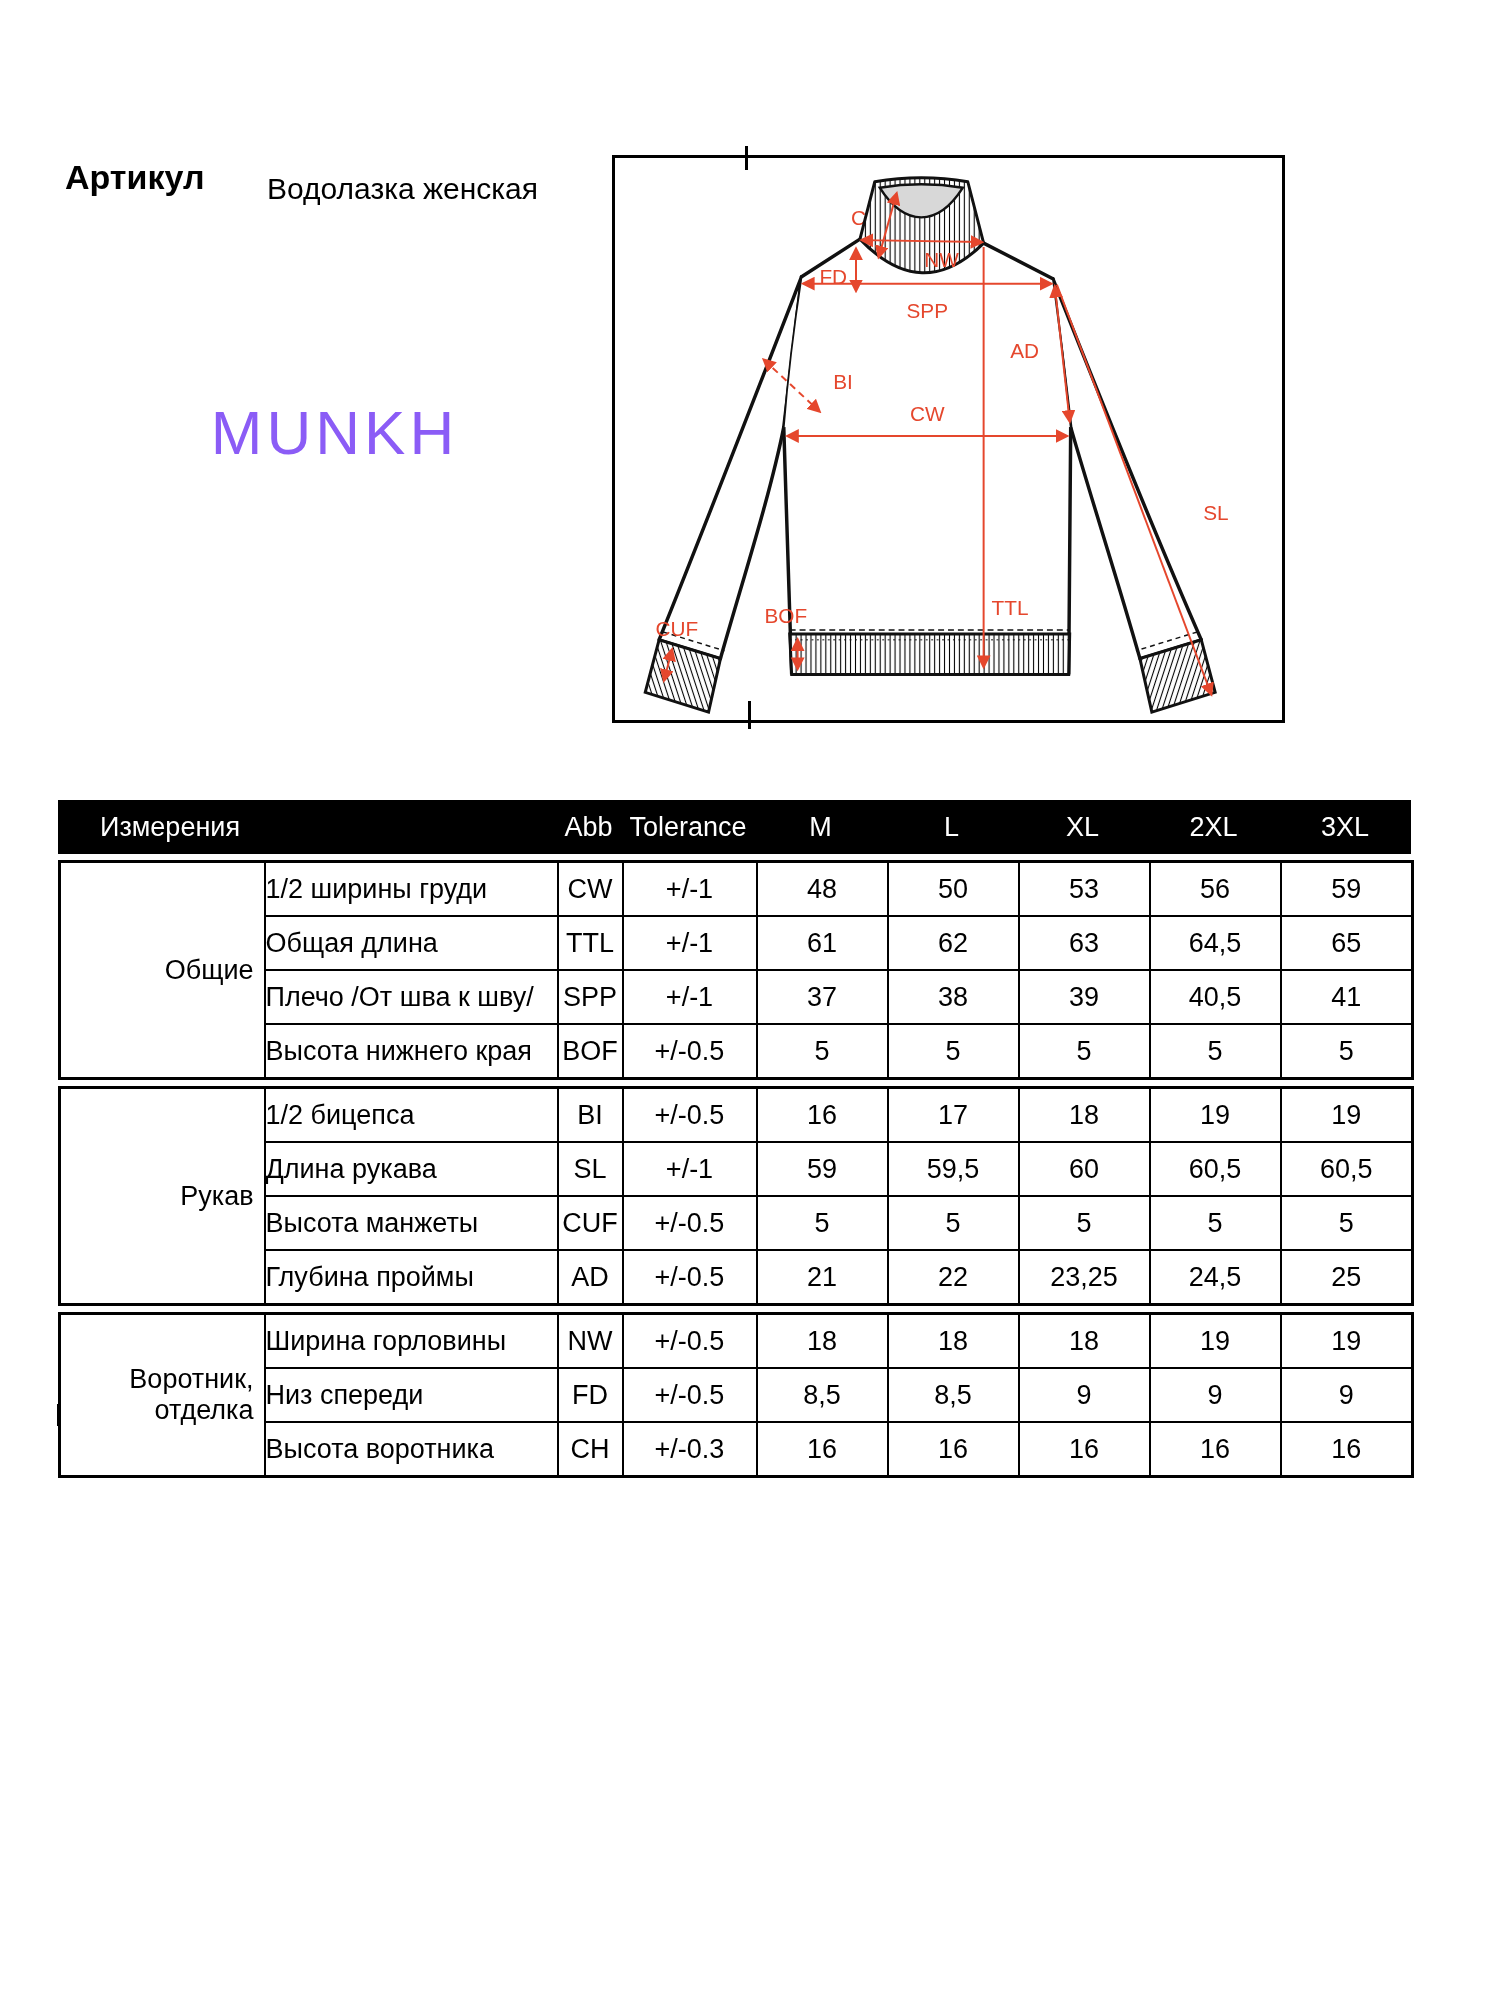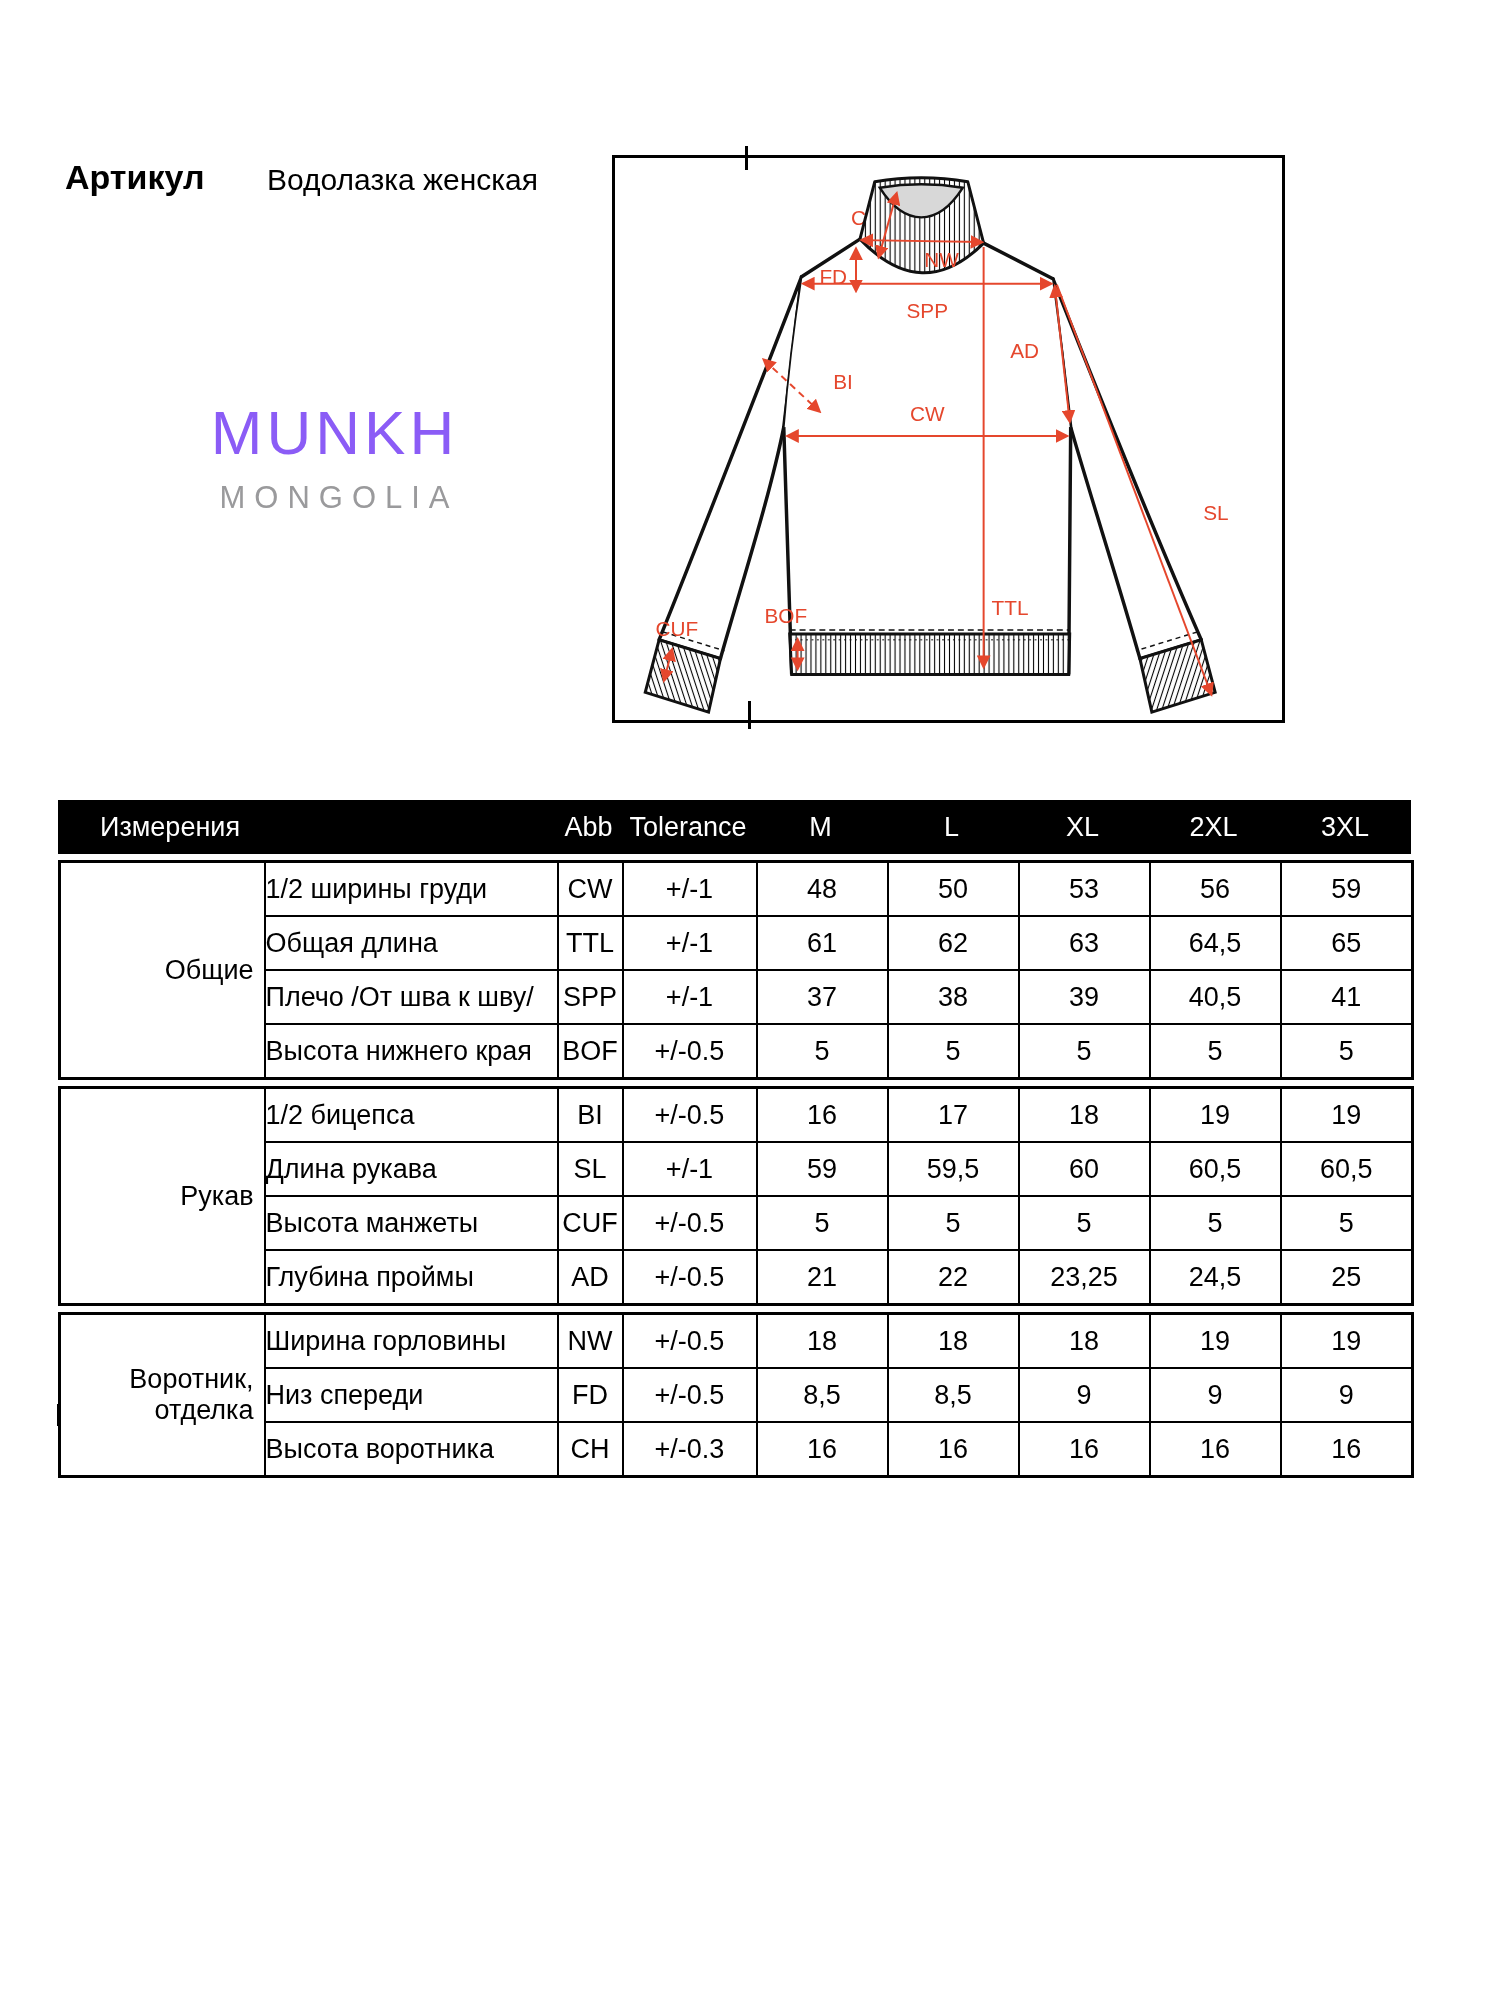--- a/index.html
+++ b/index.html
@@ -11,21 +11,21 @@
     color:#000;
   }
   .abs { position:absolute; }
 
   
   .article-label {
     left:65px; top:158px;
     font-size:34px; font-weight:bold;
   }
   .article-value {
-    left:267px; top:163px;
+    left:267px; top:172px;
     font-size:30px; font-weight:normal;
   }
 
   
   .logo { left:132px; top:402px; width:405px; text-align:center; }
   .logo-name {
     font-size:62px; line-height:1.0; letter-spacing:4px;
     color:#8b5cf6; font-weight:normal;
   }
   .logo-sub {
@@ -75,21 +75,20 @@
   .table-tick { left:57px; top:1404px; width:3px; height:22px; background:#000; }
 </style>
 </head>
 <body>
 
 <div class="abs article-label">Артикул</div>
 <div class="abs article-value">Водолазка женская</div>
 
 <div class="abs logo">
   <div class="logo-name">MUNKH</div>
-  <div class="logo-sub">MONGOLIA</div>
 </div>
 
 <div class="abs diagram-frame">
   <svg viewBox="0 0 673 568">
     <defs>
       <pattern id="ribV" width="5" height="8" patternUnits="userSpaceOnUse">
         <rect width="5" height="8" fill="#ffffff"></rect>
         <line x1="2.5" y1="0" x2="2.5" y2="8" stroke="#000" stroke-width="1.1"></line>
       </pattern>
       <pattern id="ribL" width="5" height="8" patternUnits="userSpaceOnUse" patternTransform="rotate(-18)">

